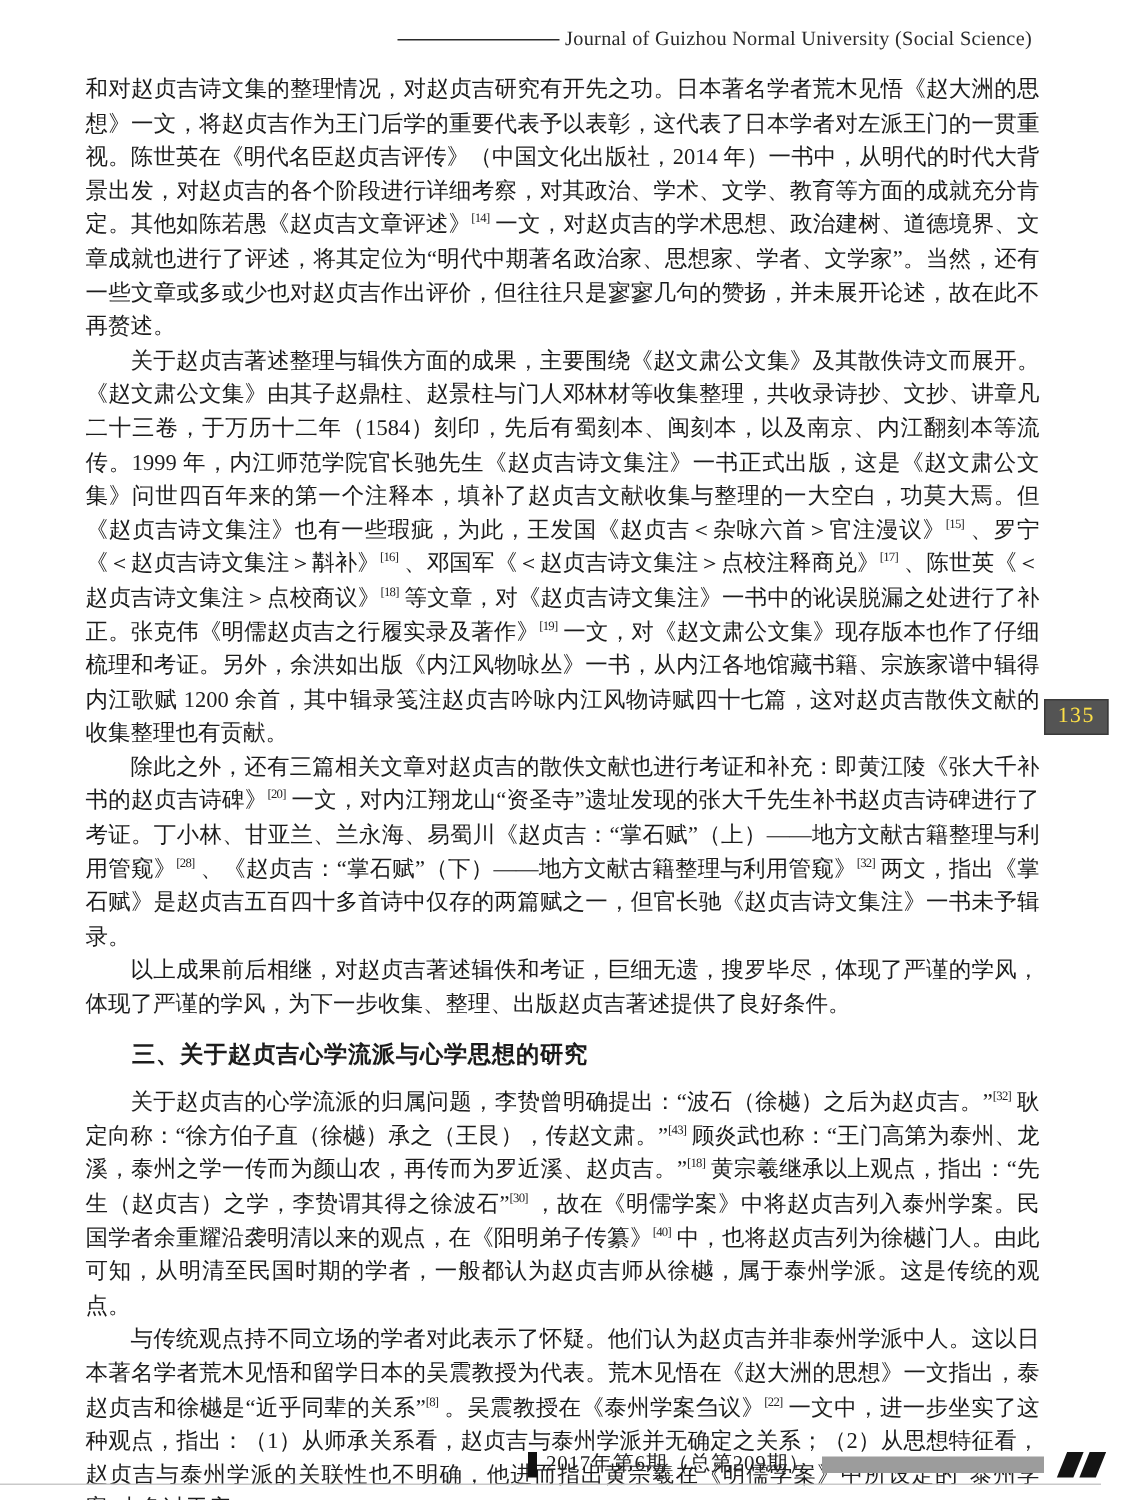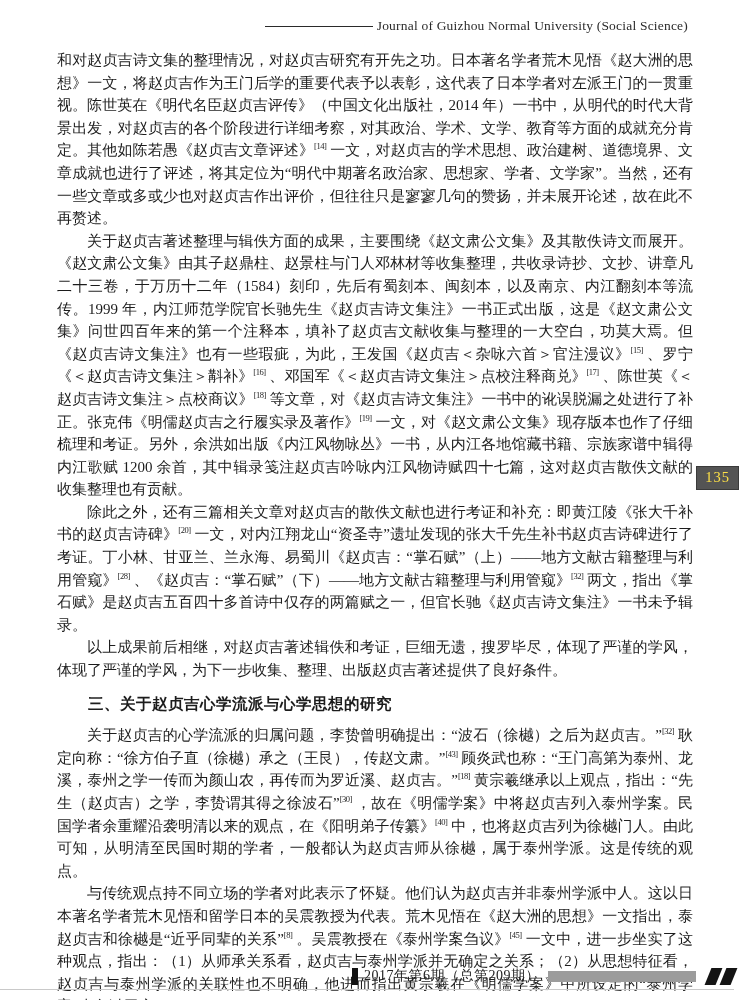--- a/index.html
+++ b/index.html
@@ -69,21 +69,21 @@
   <span class="rule"></span><span>Journal of Guizhou Normal University (Social Science)</span>
 </div>
 
 <div class="article">
     <p class="para no-indent">和对赵贞吉诗文集的整理情况，对赵贞吉研究有开先之功。日本著名学者荒木见悟《赵大洲的思想》一文，将赵贞吉作为王门后学的重要代表予以表彰，这代表了日本学者对左派王门的一贯重视。陈世英在《明代名臣赵贞吉评传》（中国文化出版社，2014 年）一书中，从明代的时代大背景出发，对赵贞吉的各个阶段进行详细考察，对其政治、学术、文学、教育等方面的成就充分肯定。其他如陈若愚《赵贞吉文章评述》<sup>[14]</sup> 一文，对赵贞吉的学术思想、政治建树、道德境界、文章成就也进行了评述，将其定位为“明代中期著名政治家、思想家、学者、文学家”。当然，还有一些文章或多或少也对赵贞吉作出评价，但往往只是寥寥几句的赞扬，并未展开论述，故在此不再赘述。</p>
     <p class="para">关于赵贞吉著述整理与辑佚方面的成果，主要围绕《赵文肃公文集》及其散佚诗文而展开。《赵文肃公文集》由其子赵鼎柱、赵景柱与门人邓林材等收集整理，共收录诗抄、文抄、讲章凡二十三卷，于万历十二年（1584）刻印，先后有蜀刻本、闽刻本，以及南京、内江翻刻本等流传。1999 年，内江师范学院官长驰先生《赵贞吉诗文集注》一书正式出版，这是《赵文肃公文集》问世四百年来的第一个注释本，填补了赵贞吉文献收集与整理的一大空白，功莫大焉。但《赵贞吉诗文集注》也有一些瑕疵，为此，王发国《赵贞吉＜杂咏六首＞官注漫议》<sup>[15]</sup> 、罗宁《＜赵贞吉诗文集注＞斠补》<sup>[16]</sup> 、邓国军《＜赵贞吉诗文集注＞点校注释商兑》<sup>[17]</sup> 、陈世英《＜赵贞吉诗文集注＞点校商议》<sup>[18]</sup> 等文章，对《赵贞吉诗文集注》一书中的讹误脱漏之处进行了补正。张克伟《明儒赵贞吉之行履实录及著作》<sup>[19]</sup> 一文，对《赵文肃公文集》现存版本也作了仔细梳理和考证。另外，余洪如出版《内江风物咏丛》一书，从内江各地馆藏书籍、宗族家谱中辑得内江歌赋 1200 余首，其中辑录笺注赵贞吉吟咏内江风物诗赋四十七篇，这对赵贞吉散佚文献的收集整理也有贡献。</p>
     <p class="para">除此之外，还有三篇相关文章对赵贞吉的散佚文献也进行考证和补充：即黄江陵《张大千补书的赵贞吉诗碑》<sup>[20]</sup> 一文，对内江翔龙山“资圣寺”遗址发现的张大千先生补书赵贞吉诗碑进行了考证。丁小林、甘亚兰、兰永海、易蜀川《赵贞吉：“掌石赋”（上）——地方文献古籍整理与利用管窥》<sup>[28]</sup> 、《赵贞吉：“掌石赋”（下）——地方文献古籍整理与利用管窥》<sup>[32]</sup> 两文，指出《掌石赋》是赵贞吉五百四十多首诗中仅存的两篇赋之一，但官长驰《赵贞吉诗文集注》一书未予辑录。</p>
     <p class="para">以上成果前后相继，对赵贞吉著述辑佚和考证，巨细无遗，搜罗毕尽，体现了严谨的学风，体现了严谨的学风，为下一步收集、整理、出版赵贞吉著述提供了良好条件。</p>
     <h2 class="sec-heading">三、关于赵贞吉心学流派与心学思想的研究</h2>
     <p class="para">关于赵贞吉的心学流派的归属问题，李贽曾明确提出：“波石（徐樾）之后为赵贞吉。”<sup>[32]</sup> 耿定向称：“徐方伯子直（徐樾）承之（王艮），传赵文肃。”<sup>[43]</sup> 顾炎武也称：“王门高第为泰州、龙溪，泰州之学一传而为颜山农，再传而为罗近溪、赵贞吉。”<sup>[18]</sup> 黄宗羲继承以上观点，指出：“先生（赵贞吉）之学，李贽谓其得之徐波石”<sup>[30]</sup> ，故在《明儒学案》中将赵贞吉列入泰州学案。民国学者余重耀沿袭明清以来的观点，在《阳明弟子传纂》<sup>[40]</sup> 中，也将赵贞吉列为徐樾门人。由此可知，从明清至民国时期的学者，一般都认为赵贞吉师从徐樾，属于泰州学派。这是传统的观点。</p>
-    <p class="para">与传统观点持不同立场的学者对此表示了怀疑。他们认为赵贞吉并非泰州学派中人。这以日本著名学者荒木见悟和留学日本的吴震教授为代表。荒木见悟在《赵大洲的思想》一文指出，泰赵贞吉和徐樾是“近乎同辈的关系”<sup>[8]</sup> 。吴震教授在《泰州学案刍议》<sup>[45]</sup> 一文中，进一步坐实了这种观点，指出：（1）从师承关系看，赵贞吉与泰州学派并无确定之关系；（2）从思想特征看，赵贞吉与泰州学派的关联性也不明确，他进而指出黄宗羲在《明儒学案》中所设定的“泰州学案”未免过于庞</p>
+    <p class="para">与传统观点持不同立场的学者对此表示了怀疑。他们认为赵贞吉并非泰州学派中人。这以日本著名学者荒木见悟和留学日本的吴震教授为代表。荒木见悟在《赵大洲的思想》一文指出，泰赵贞吉和徐樾是“近乎同辈的关系”<sup>[8]</sup> 。吴震教授在《泰州学案刍议》<sup>[22]</sup> 一文中，进一步坐实了这种观点，指出：（1）从师承关系看，赵贞吉与泰州学派并无确定之关系；（2）从思想特征看，赵贞吉与泰州学派的关联性也不明确，他进而指出黄宗羲在《明儒学案》中所设定的“泰州学案”未免过于庞</p>
   </div>
 
 <div class="page-badge">135</div>
 
 <div class="footer">
   <span class="vbar"></span>
   <span class="issue">2017年第6期（总第209期）</span>
   <span class="graybar"></span>
   <span class="marks">
       <i></i>

